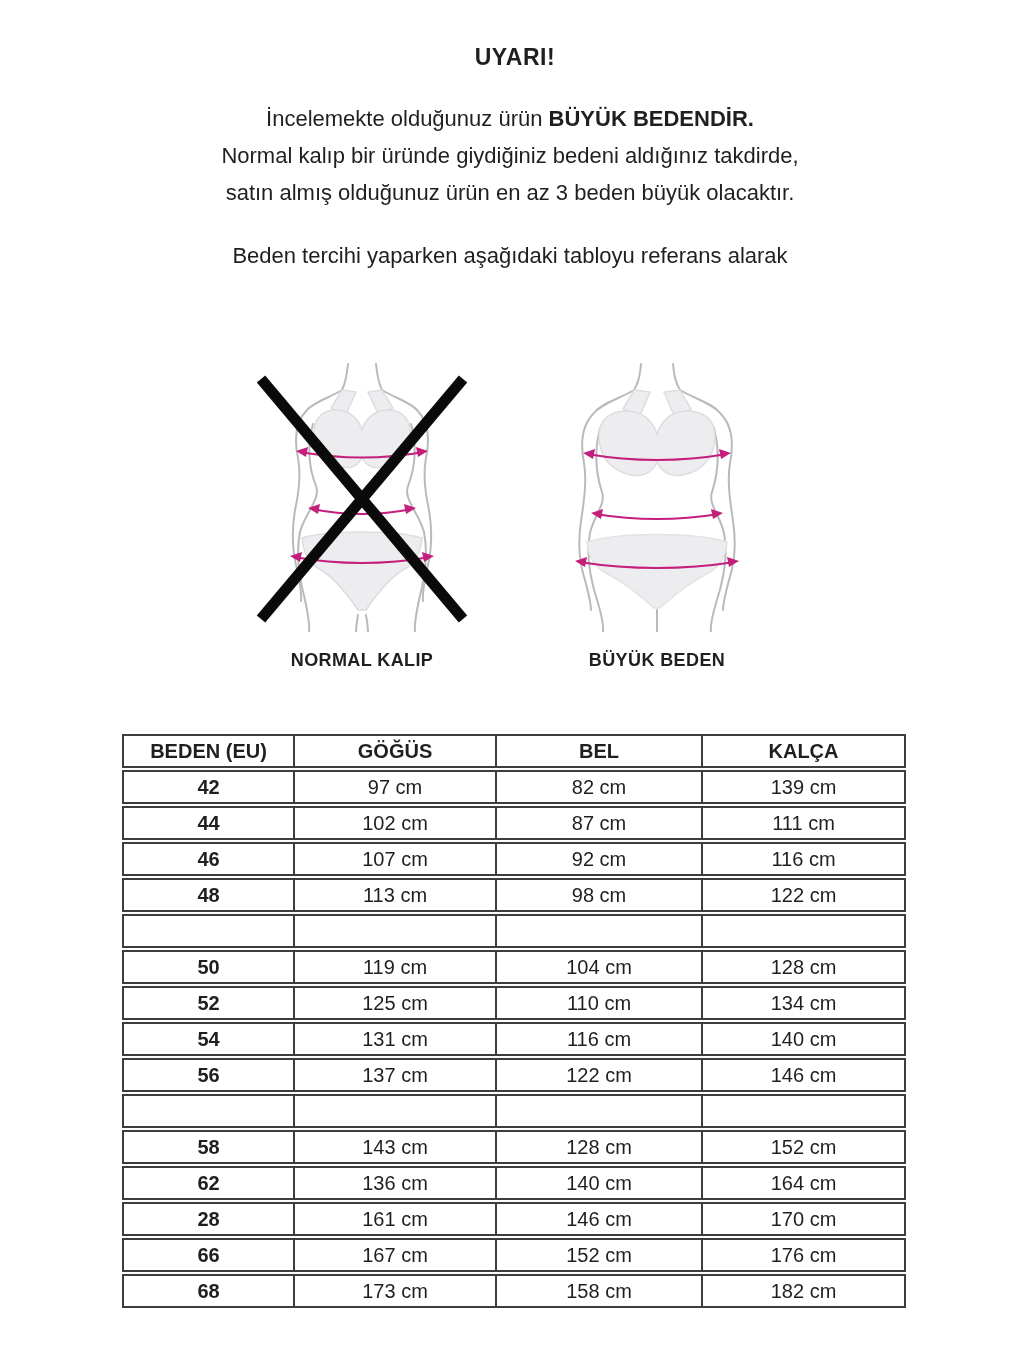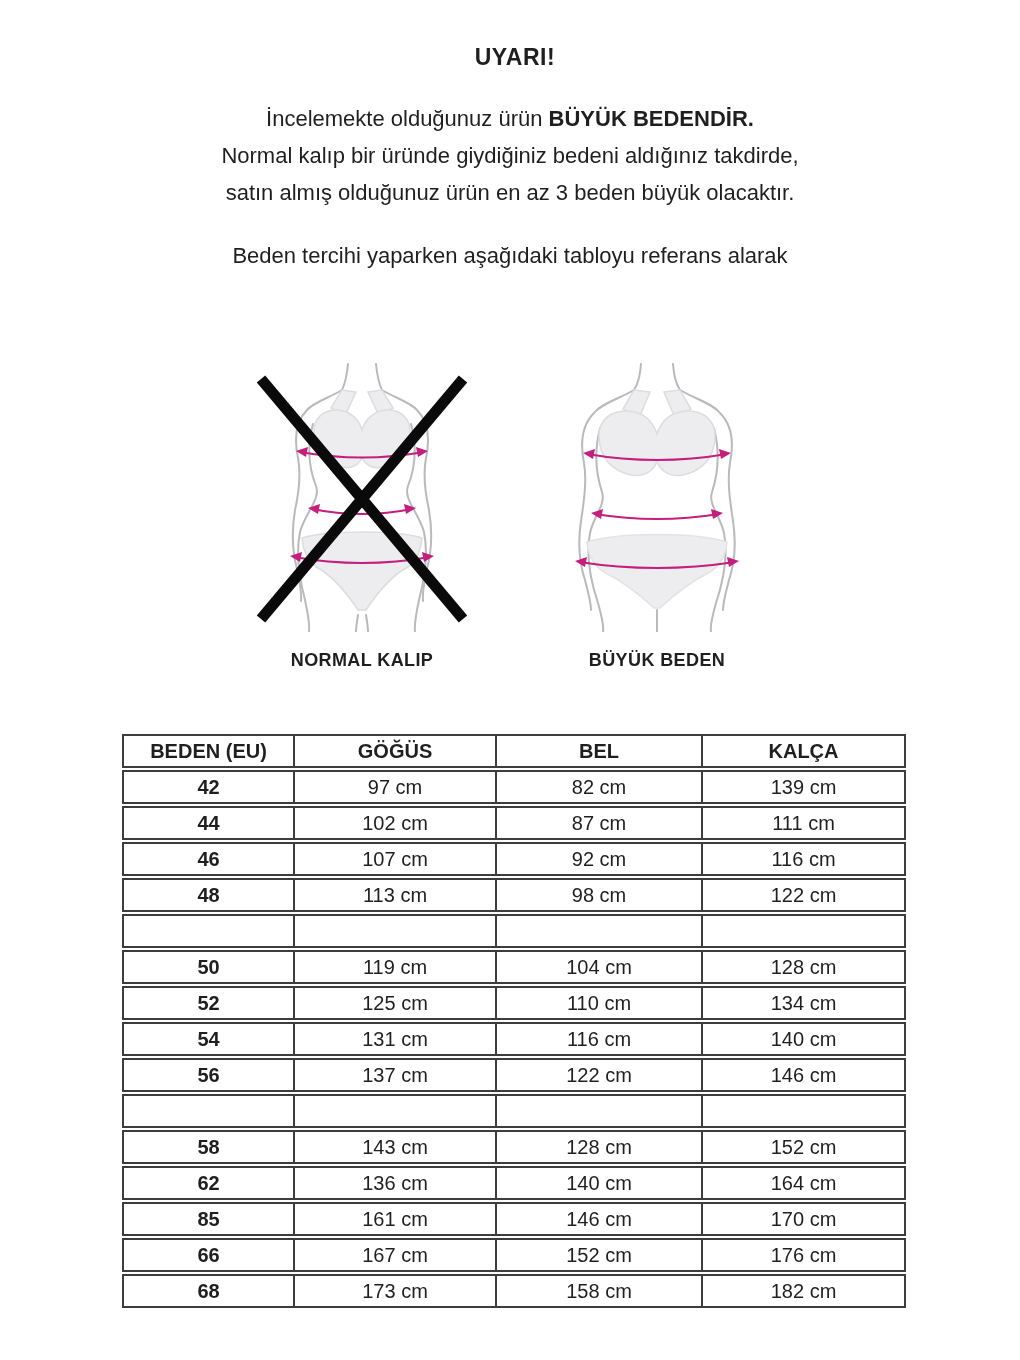--- a/index.html
+++ b/index.html
@@ -219,21 +219,21 @@
           <td>128 cm</td>
           <td>152 cm</td>
         </tr>
         <tr>
           <td>62</td>
           <td>136 cm</td>
           <td>140 cm</td>
           <td>164 cm</td>
         </tr>
         <tr>
-          <td>85</td>
+          <td>28</td>
           <td>161 cm</td>
           <td>146 cm</td>
           <td>170 cm</td>
         </tr>
         <tr>
           <td>66</td>
           <td>167 cm</td>
           <td>152 cm</td>
           <td>176 cm</td>
         </tr>

